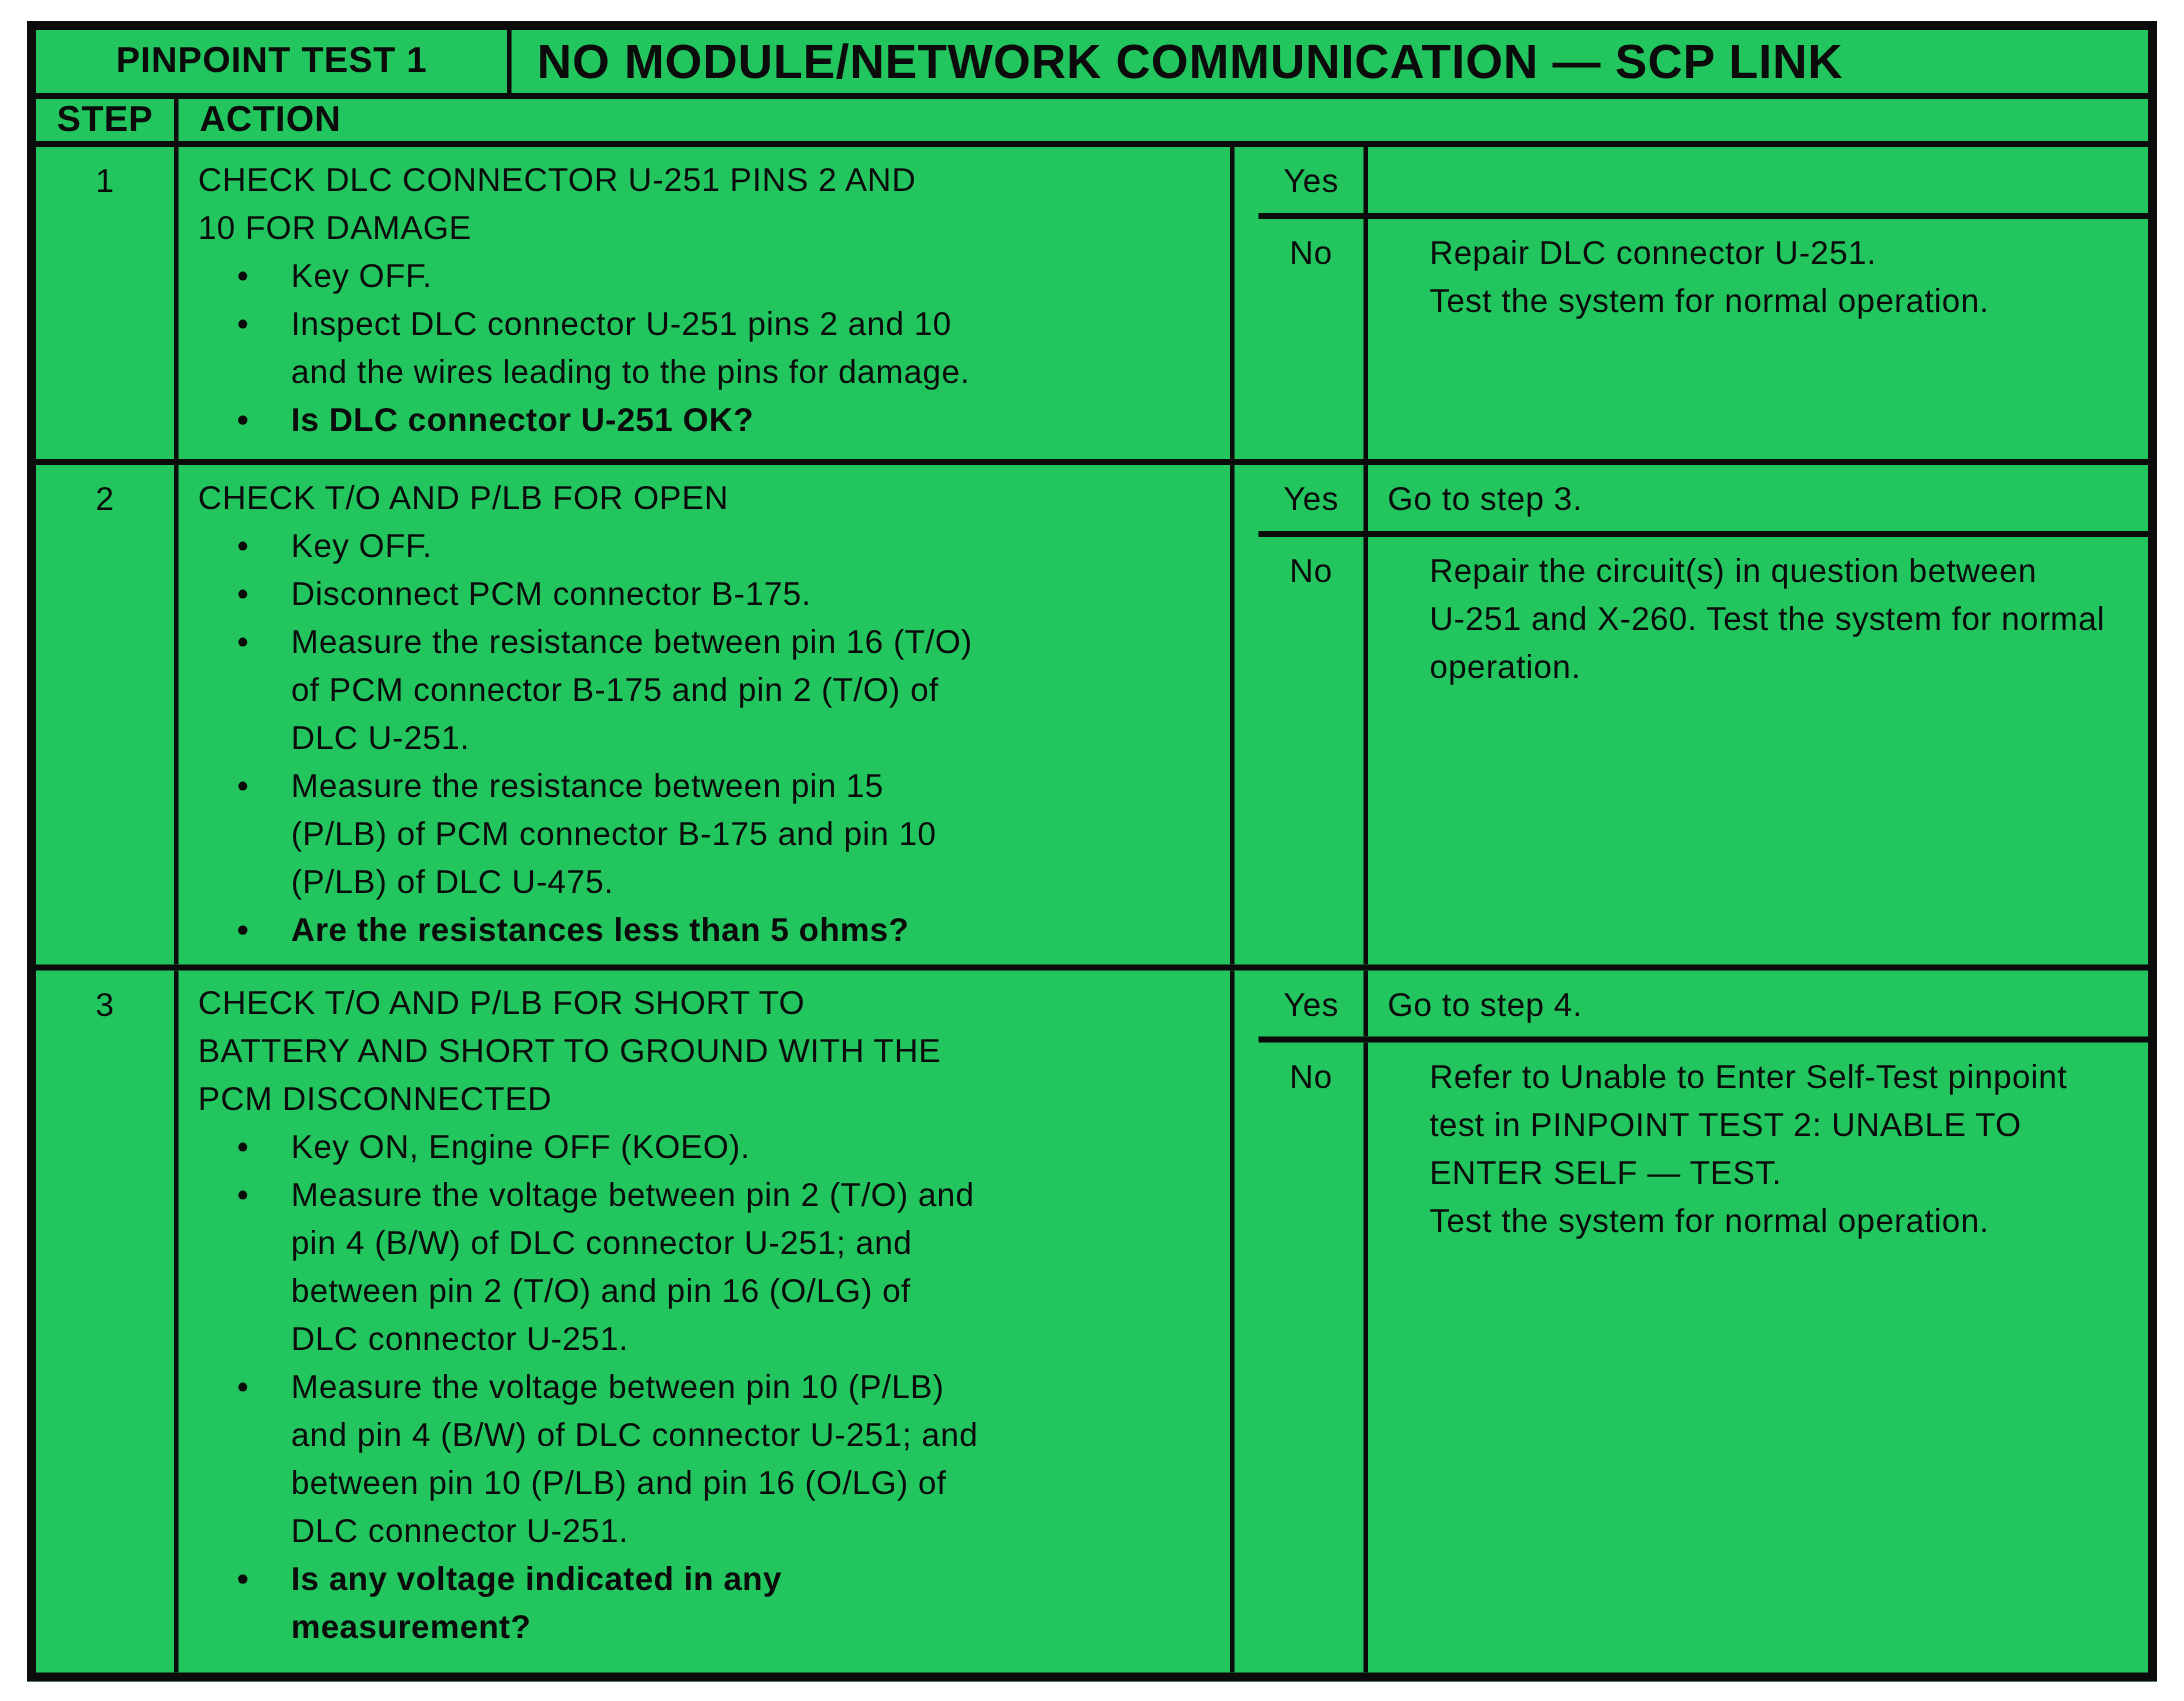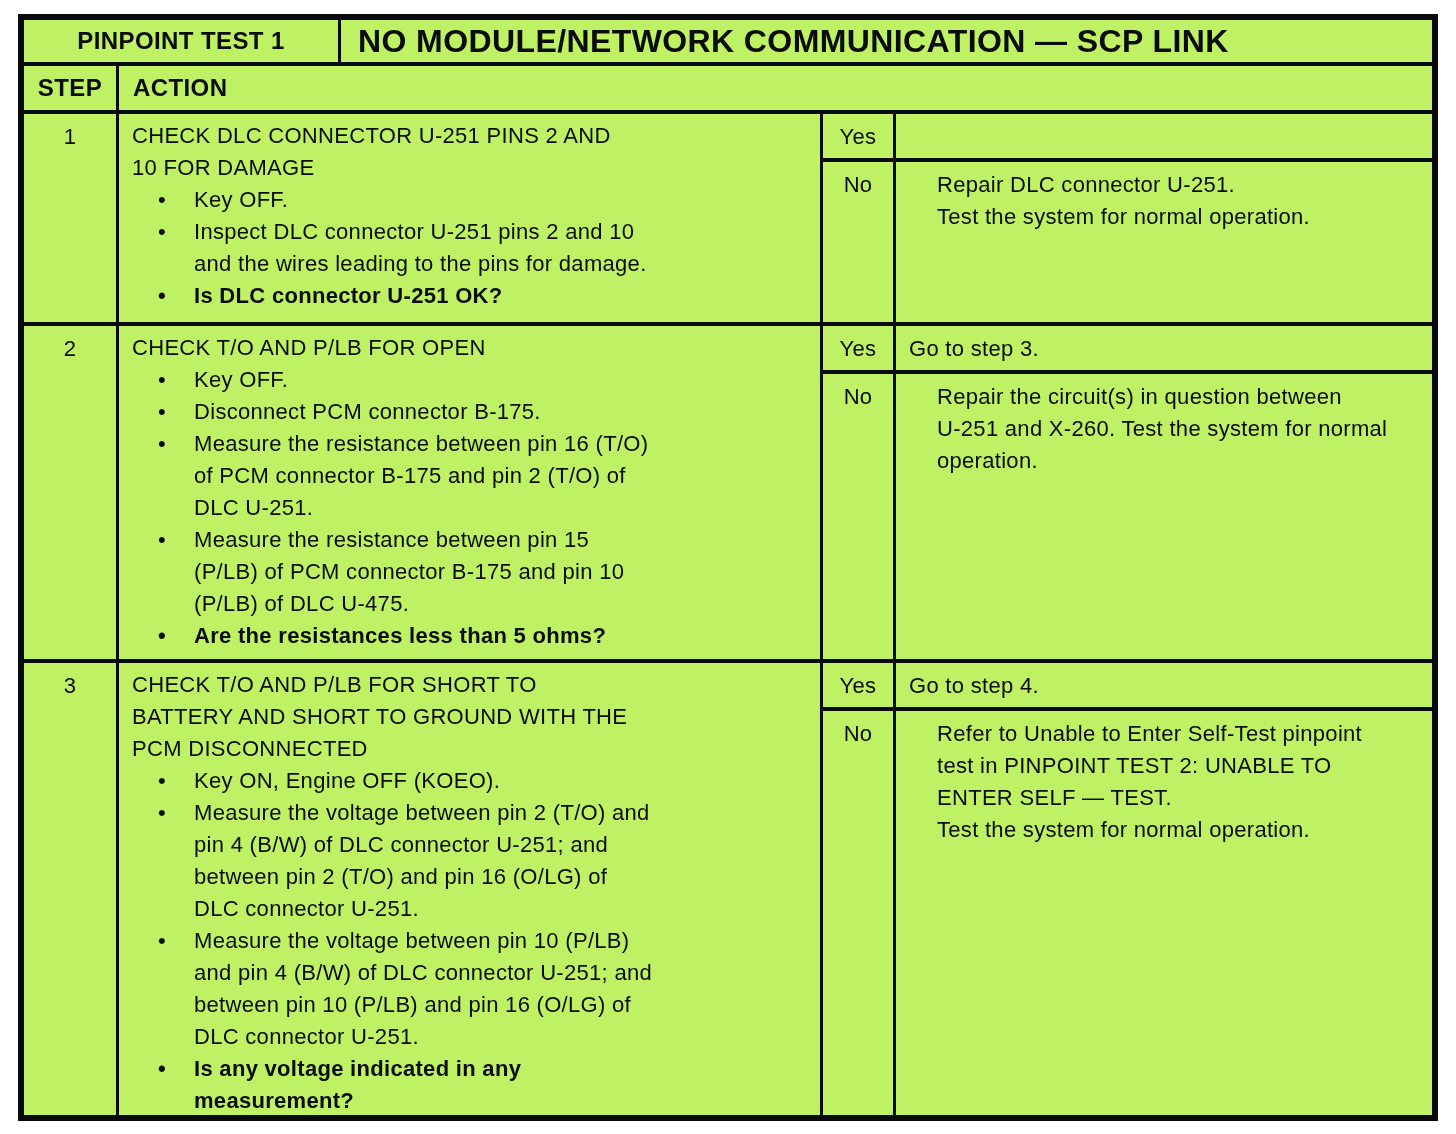--- a/index.html
+++ b/index.html
@@ -4,57 +4,57 @@
 <style>
   html,body{margin:0;padding:0;}
   body{
     width:1456px;height:1134px;background:#ffffff;
     font-family:"Liberation Sans","DejaVu Sans",sans-serif;
     color:#0b0b0b;-webkit-font-smoothing:antialiased;
   }
   *{box-sizing:border-box;}
   .pptable{
     position:absolute;left:18px;top:14px;width:1420px;height:1107px;
-    border:6px solid #0b0b0b;background:#bef264;
+    border:6px solid #0b0b0b;background:#22c55e;
     display:flex;flex-direction:column;
   }
   .row{display:flex;border-bottom:4px solid #0b0b0b;flex:none;}
   .row:last-child{flex:1;border-bottom:none;}
 
   
   .title-row{height:46px;}
   .cell-test-num{
     width:317px;border-right:3px solid #0b0b0b;
     display:flex;align-items:center;justify-content:center;
     font-weight:bold;font-size:24px;letter-spacing:.4px;
   }
   .cell-test-name{
     flex:1;display:flex;align-items:center;padding-left:17px;
     font-weight:bold;font-size:32px;letter-spacing:.4px;text-align:center;
   }
 
   
-  .head-row{height:48px;font-weight:bold;font-size:24px;letter-spacing:.4px;}
+  .head-row{height:32px;font-weight:bold;font-size:24px;letter-spacing:.4px;}
   .h-step{width:95px;border-right:3px solid #0b0b0b;display:flex;align-items:center;justify-content:center;}
   .h-insp{width:705px;border-right:3px solid #0b0b0b;display:flex;align-items:center;padding-left:13px;}
   .h-action{flex:1;display:flex;align-items:center;padding-left:14px;}
 
   
   .step-row{font-size:22px;line-height:32px;letter-spacing:.3px;}
   .step-row.s1{height:212px;}
   .step-row.s2{height:337px;}
   .c-step{width:95px;border-right:3px solid #0b0b0b;text-align:center;padding-top:7px;}
   .c-insp{width:704px;border-right:3px solid #0b0b0b;padding:6px 8px 0 13px;}
   .heading{white-space:pre-line;}
   .bullet{display:flex;padding-left:26px;}
   .bm{width:36px;flex:none;}
   .bt{flex:1;white-space:pre-line;}
   .q{font-weight:bold;}
   .c-right{flex:1;display:flex;flex-direction:column;min-width:0;}
-  .subrow{display:flex;min-height:0;}
+  .subrow{display:flex;min-height:0;margin-left:16px;}
   .subrow.yes{height:48px;border-bottom:4px solid #0b0b0b;flex:none;}
   .subrow.no{flex:1;gap:28px;}
   .c-yn{width:73px;border-right:3px solid #0b0b0b;text-align:center;padding-top:7px;flex:none;}
   .c-act{flex:1;padding:7px 12px 0 13px;white-space:pre-line;}
 </style>
 </head>
 <body>
 
 <div class="pptable">
 

